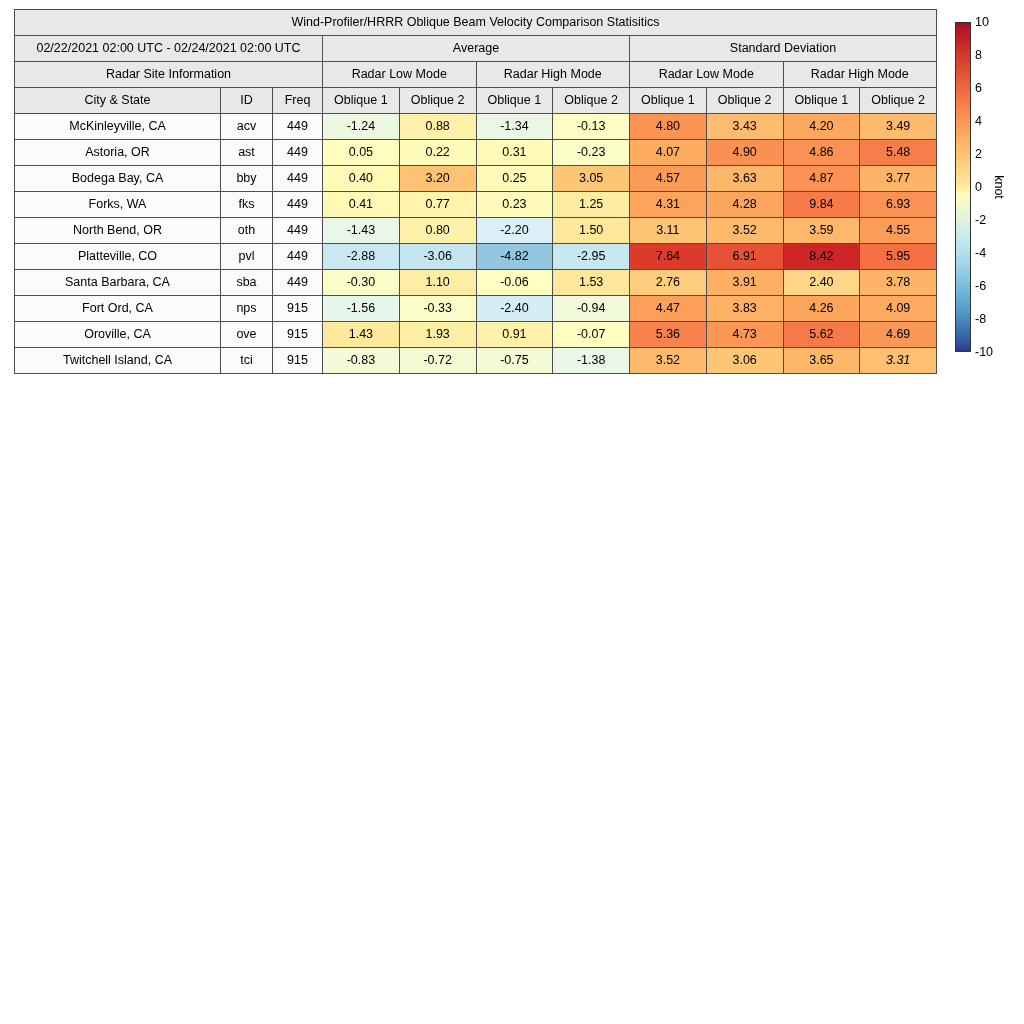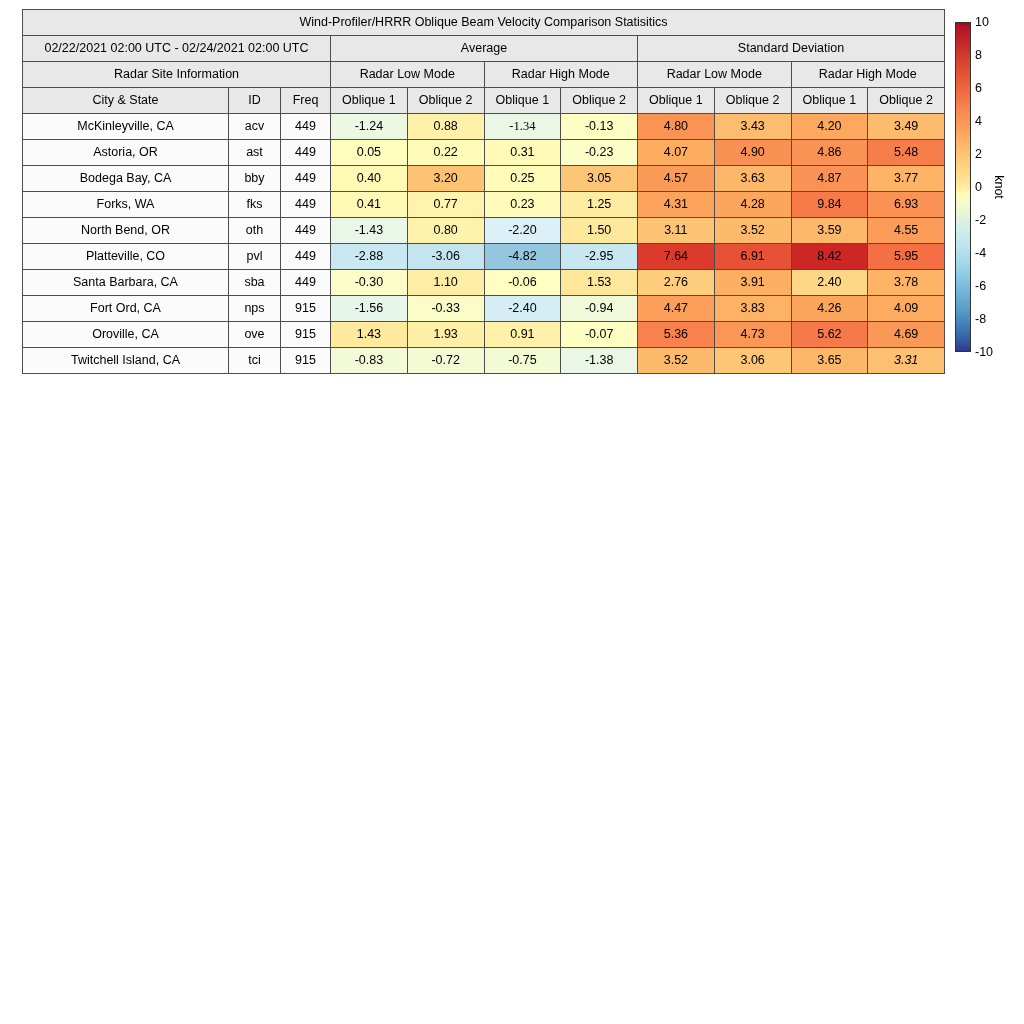--- a/index.html
+++ b/index.html
@@ -20,21 +20,21 @@
     position: absolute;
     left: 0;
     top: 0;
     width: 1024px;
     height: 1024px;
   }
 
   
   #stats-table {
     position: absolute;
-    left: 22px;
+    left: 14px;
     top: 9px;
     width: 922px;
     border-collapse: collapse;
     table-layout: fixed;
     background: #f0abfc;
   }
   #stats-table td, #stats-table th {
     border: 1px solid #4d4d4d;
     font-weight: normal;
     font-size: 12.5px;
@@ -182,21 +182,21 @@
         <td class="hdr">Oblique 2</td>
       </tr>
     </tbody>
     <tbody id="table-body">
         <tr>
           <td class="site-name">McKinleyville, CA</td>
           <td class="site-id">acv</td>
           <td class="site-freq">449</td>
           <td class="val" style="background: rgb(236, 248, 226);">-1.24</td>
           <td class="val" style="background: rgb(255, 241, 170);">0.88</td>
-          <td class="val" style="background: rgb(234, 247, 229); font-family: Liberation Serif, serif;">-1.34</td>
+          <td class="val" style="background: rgb(234, 247, 229);">-1.34</td>
           <td class="val" style="background: rgb(253, 254, 195);">-0.13</td>
           <td class="val" style="background: rgb(249, 148, 85);">4.80</td>
           <td class="val" style="background: rgb(253, 188, 110);">3.43</td>
           <td class="val" style="background: rgb(252, 168, 94);">4.20</td>
           <td class="val" style="background: rgb(253, 187, 109);">3.49</td>
         </tr>
         <tr>
           <td class="site-name">Astoria, OR</td>
           <td class="site-id">ast</td>
           <td class="site-freq">449</td>

